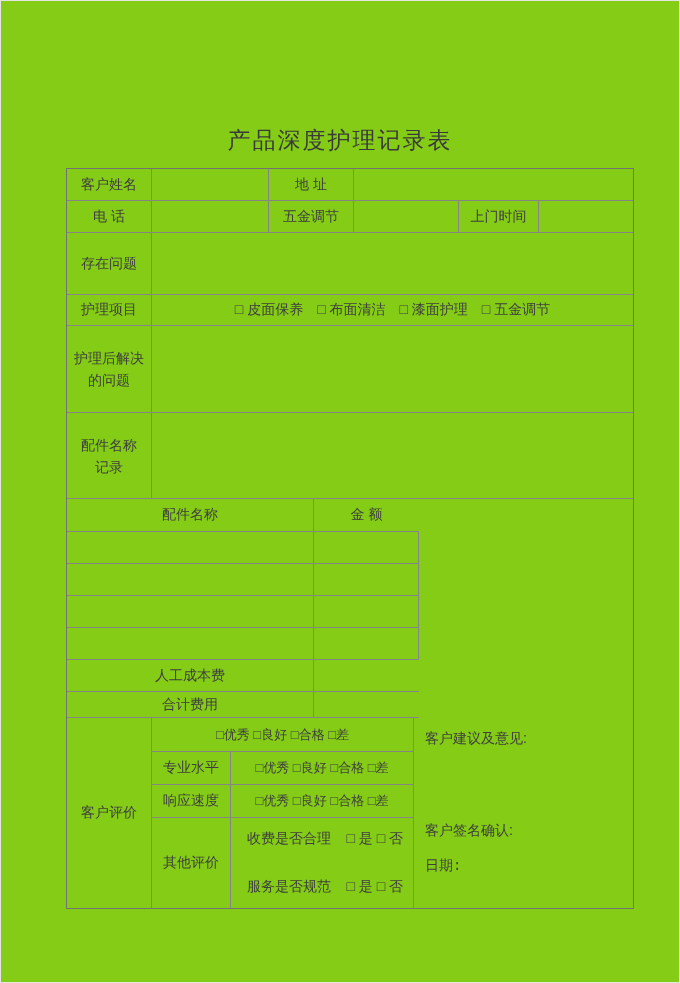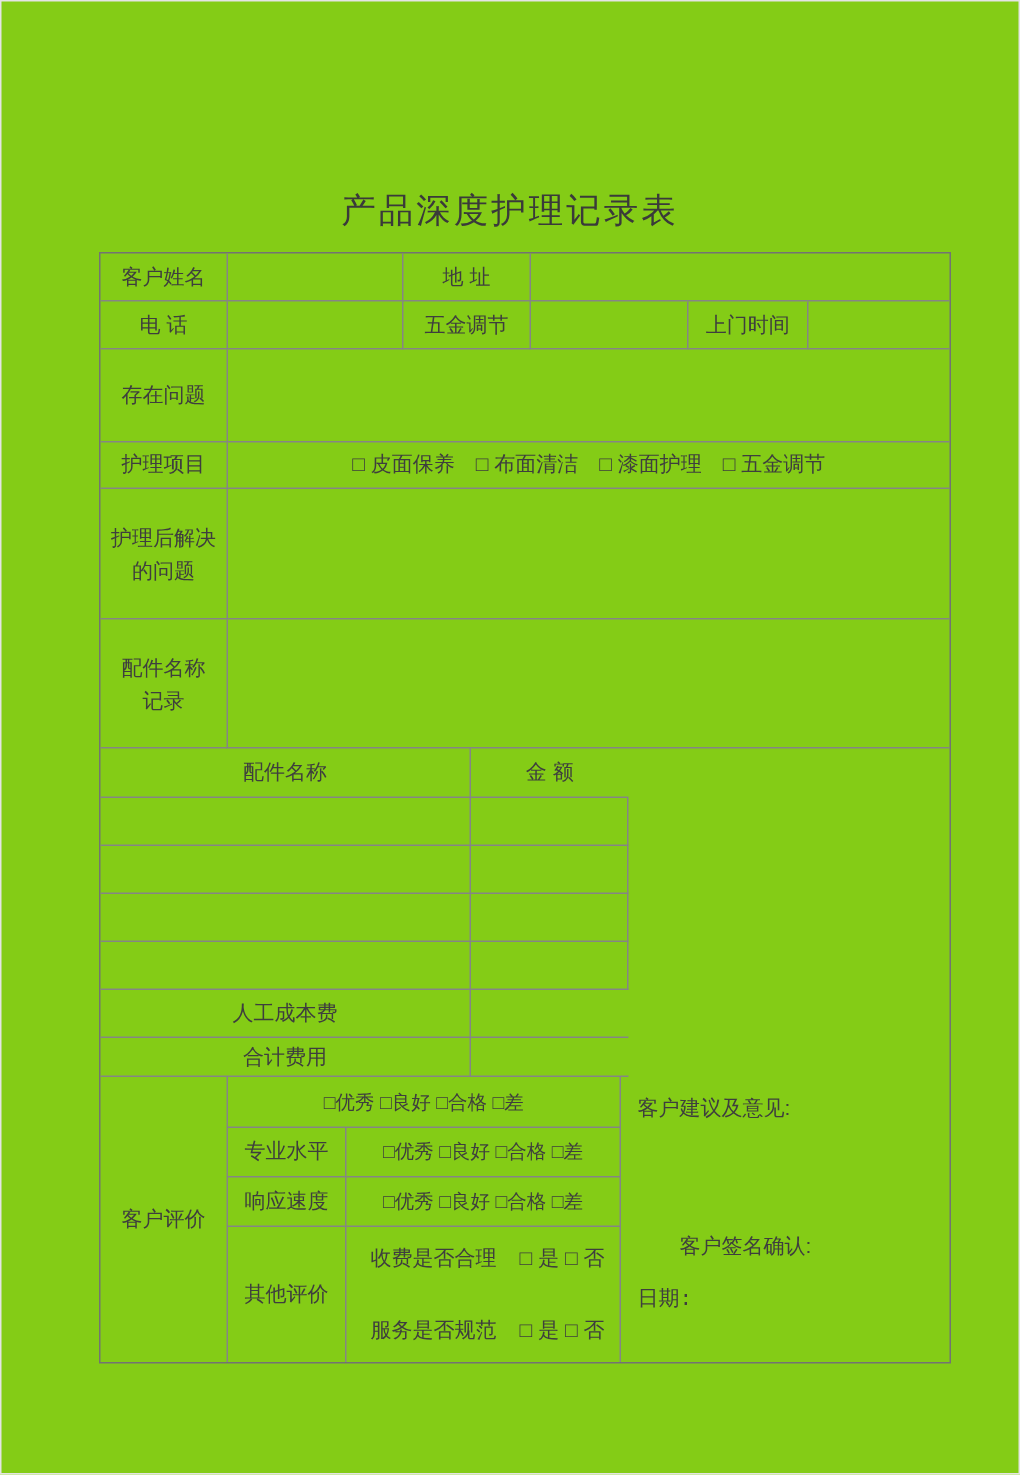--- a/index.html
+++ b/index.html
@@ -28,21 +28,21 @@
   .cell.grow { flex:1 1 auto; }
   .cell.last { border-right:none; }
   .cell.nb   { border-bottom:none; }
   .two-line { text-align:center; line-height:22px; }
   .col { display:flex; flex-direction:column; flex-shrink:0; box-sizing:border-box; }
   .opt { margin-right:14px; white-space:nowrap; }
   .opt:last-child { margin-right:0;text-align:center; }
   .rating { font-size:13px; white-space:nowrap; }
   .yesno-line { display:flex; justify-content:space-between; width:100%; box-sizing:border-box; padding:0 10px 0 16px; }
   .notes-cell { flex-direction:column; align-items:flex-start; justify-content:flex-start; padding:12px 8px 0 11px; }
-  .notes-sig { margin-top:74px;margin-left:28px; }
+  .notes-sig { margin-top:74px; }
   .notes-date { margin-top:17px;font-family:Liberation Mono, monospace; }
   .other-eval-content { flex-direction:column; justify-content:center; gap:30px;text-align:center; }
 </style>
 </head>
 <body>
 
 <div class="sheet">
 
   <div class="title">产品深度护理记录表</div>
 

